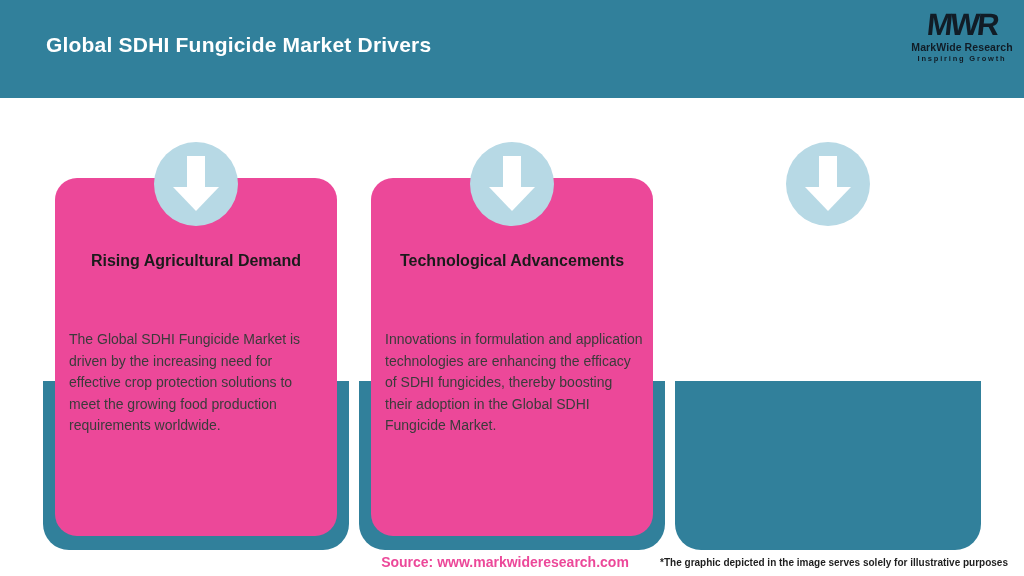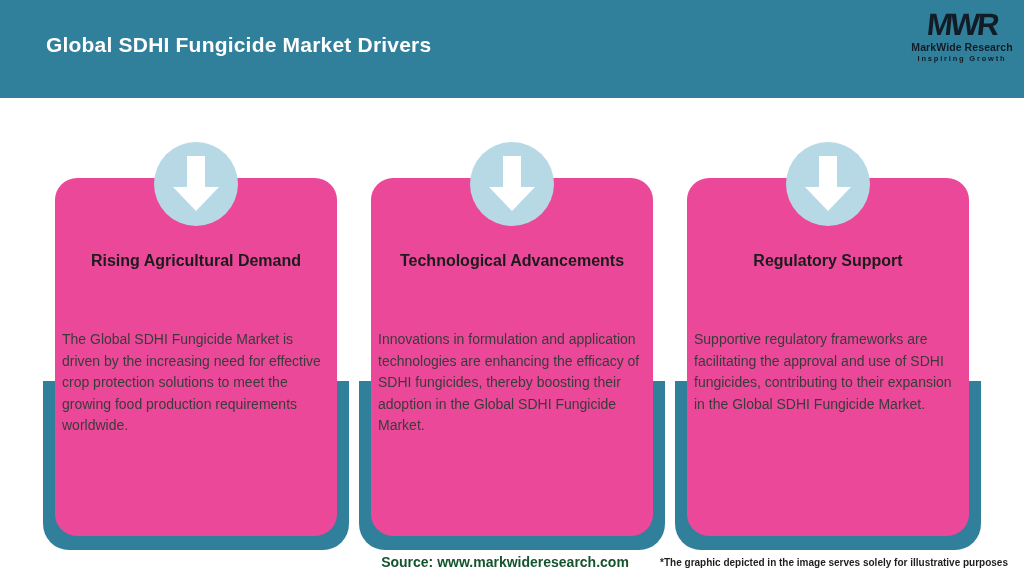--- a/index.html
+++ b/index.html
@@ -107,34 +107,34 @@
   .card-title {
     margin: 0;
     text-align: center;
     font-size: 16px;
     font-weight: bold;
     line-height: 22px;
     color: #1b1b1b;
   }
   .card-body {
     margin: 57px 0 0 0;
-    padding: 0 10px 0 7px;
+    padding: 0 10px 0 14px;
     font-size: 14px;
     line-height: 21.5px;
     color: #3b3b3b;
   }
 
   
   .source-text {
     position: absolute;
     left: 505px; top: 554px;
     transform: translateX(-50%);
     font-size: 14px;
     font-weight: bold;
-    color: #14532d;
+    color: #ec4899;
     white-space: nowrap;
   }
   .disclaimer-text {
     position: absolute;
     right: 16px; top: 557px;
     font-size: 10px;
     font-weight: 600;
     color: #1f1f1f;
     white-space: nowrap;
   }
@@ -176,24 +176,20 @@
     <div class="circle">
       <svg width="50" height="60" viewBox="0 0 50 60">
         <rect x="16" y="2" width="18" height="31" fill="#ffffff"></rect>
         <polygon points="2,33 48,33 25,57" fill="#ffffff"></polygon>
       </svg>
     </div>
   </div>
 
   <div class="group g3">
     <div class="underlay"></div>
-    <div class="card">
-      <h2 class="card-title">Regulatory Support</h2>
-      <p class="card-body">Supportive regulatory frameworks are facilitating the approval and use of SDHI fungicides, contributing to their expansion in the Global SDHI Fungicide Market.</p>
-    </div>
     <div class="circle">
       <svg width="50" height="60" viewBox="0 0 50 60">
         <rect x="16" y="2" width="18" height="31" fill="#ffffff"></rect>
         <polygon points="2,33 48,33 25,57" fill="#ffffff"></polygon>
       </svg>
     </div>
   </div>
 
   <div class="source-text">Source: www.markwideresearch.com</div>
   <div class="disclaimer-text">*The graphic depicted in the image serves solely for illustrative purposes</div>

